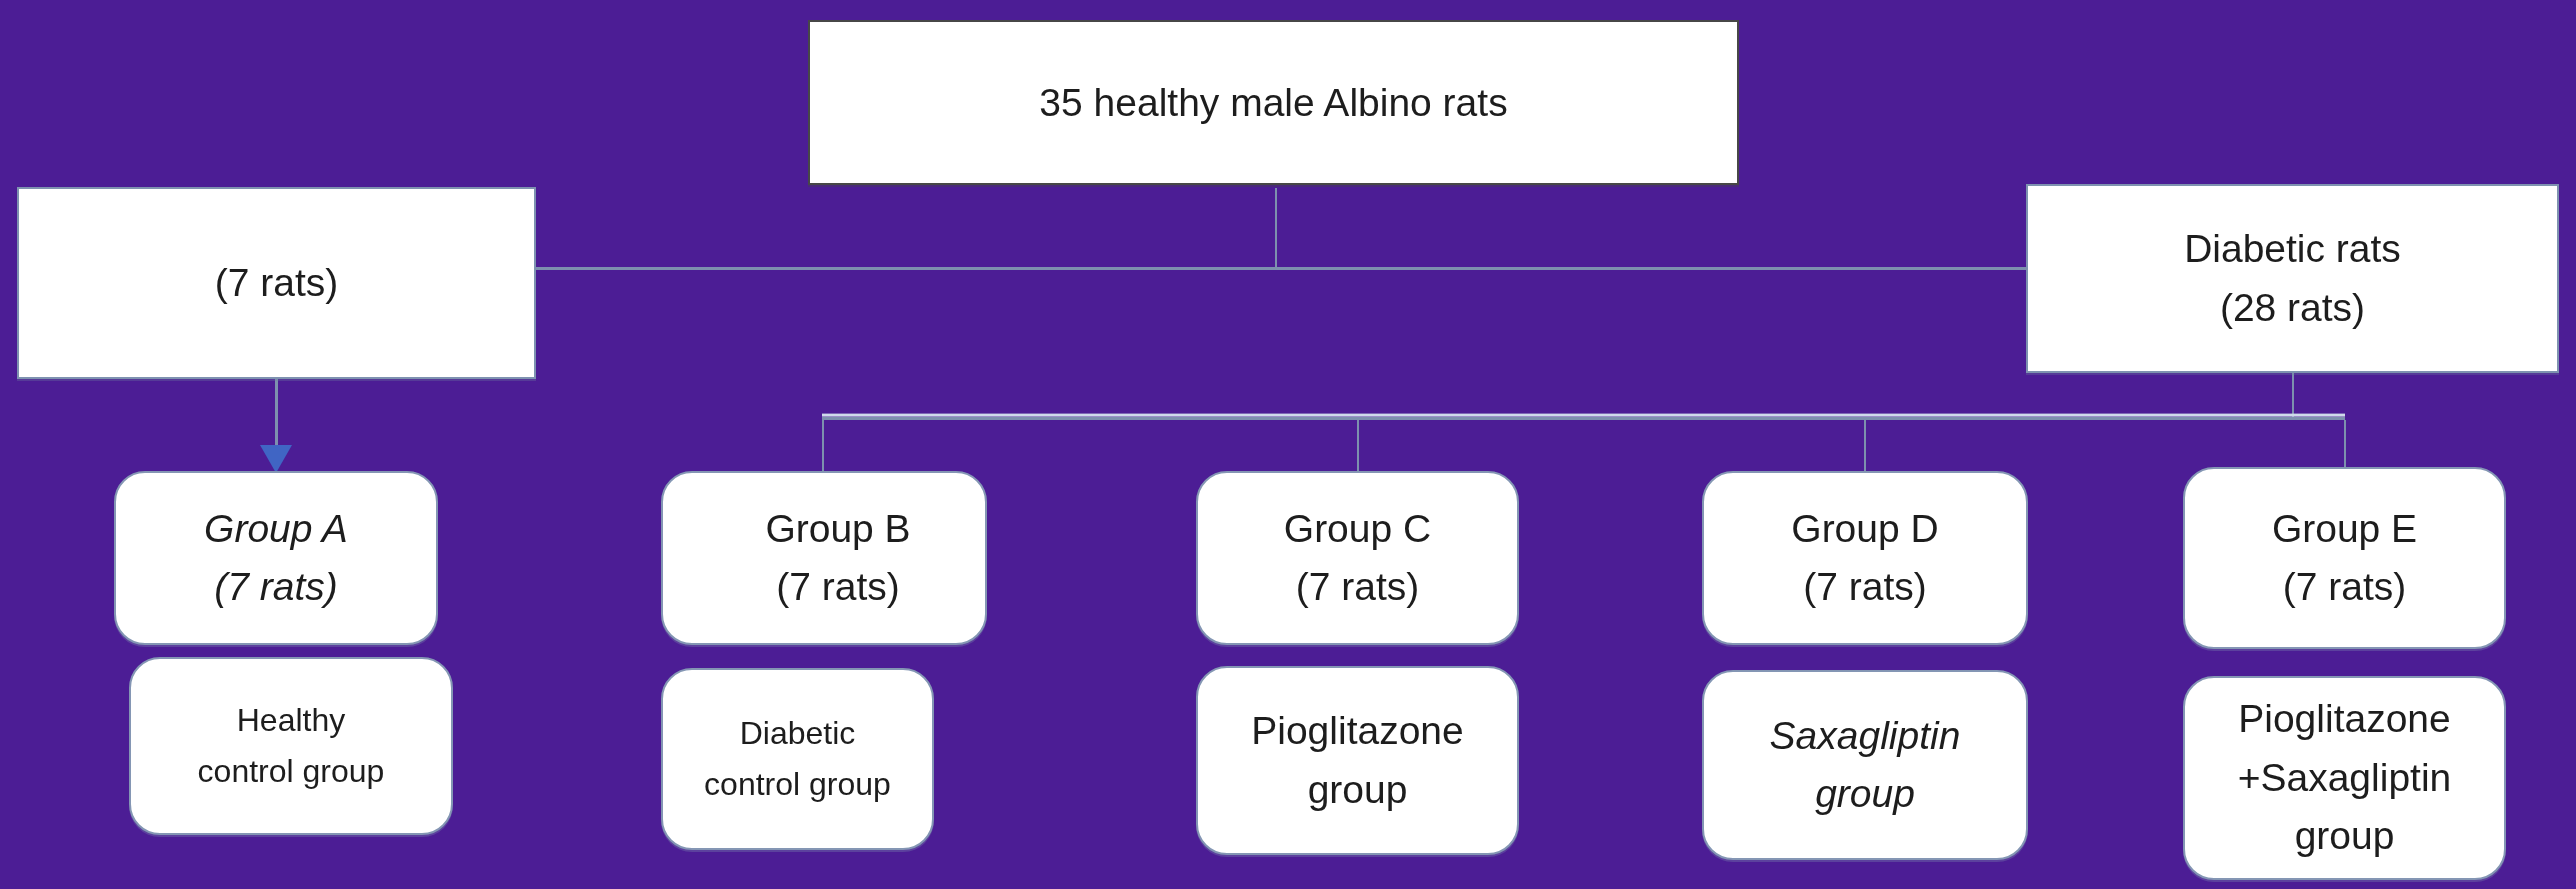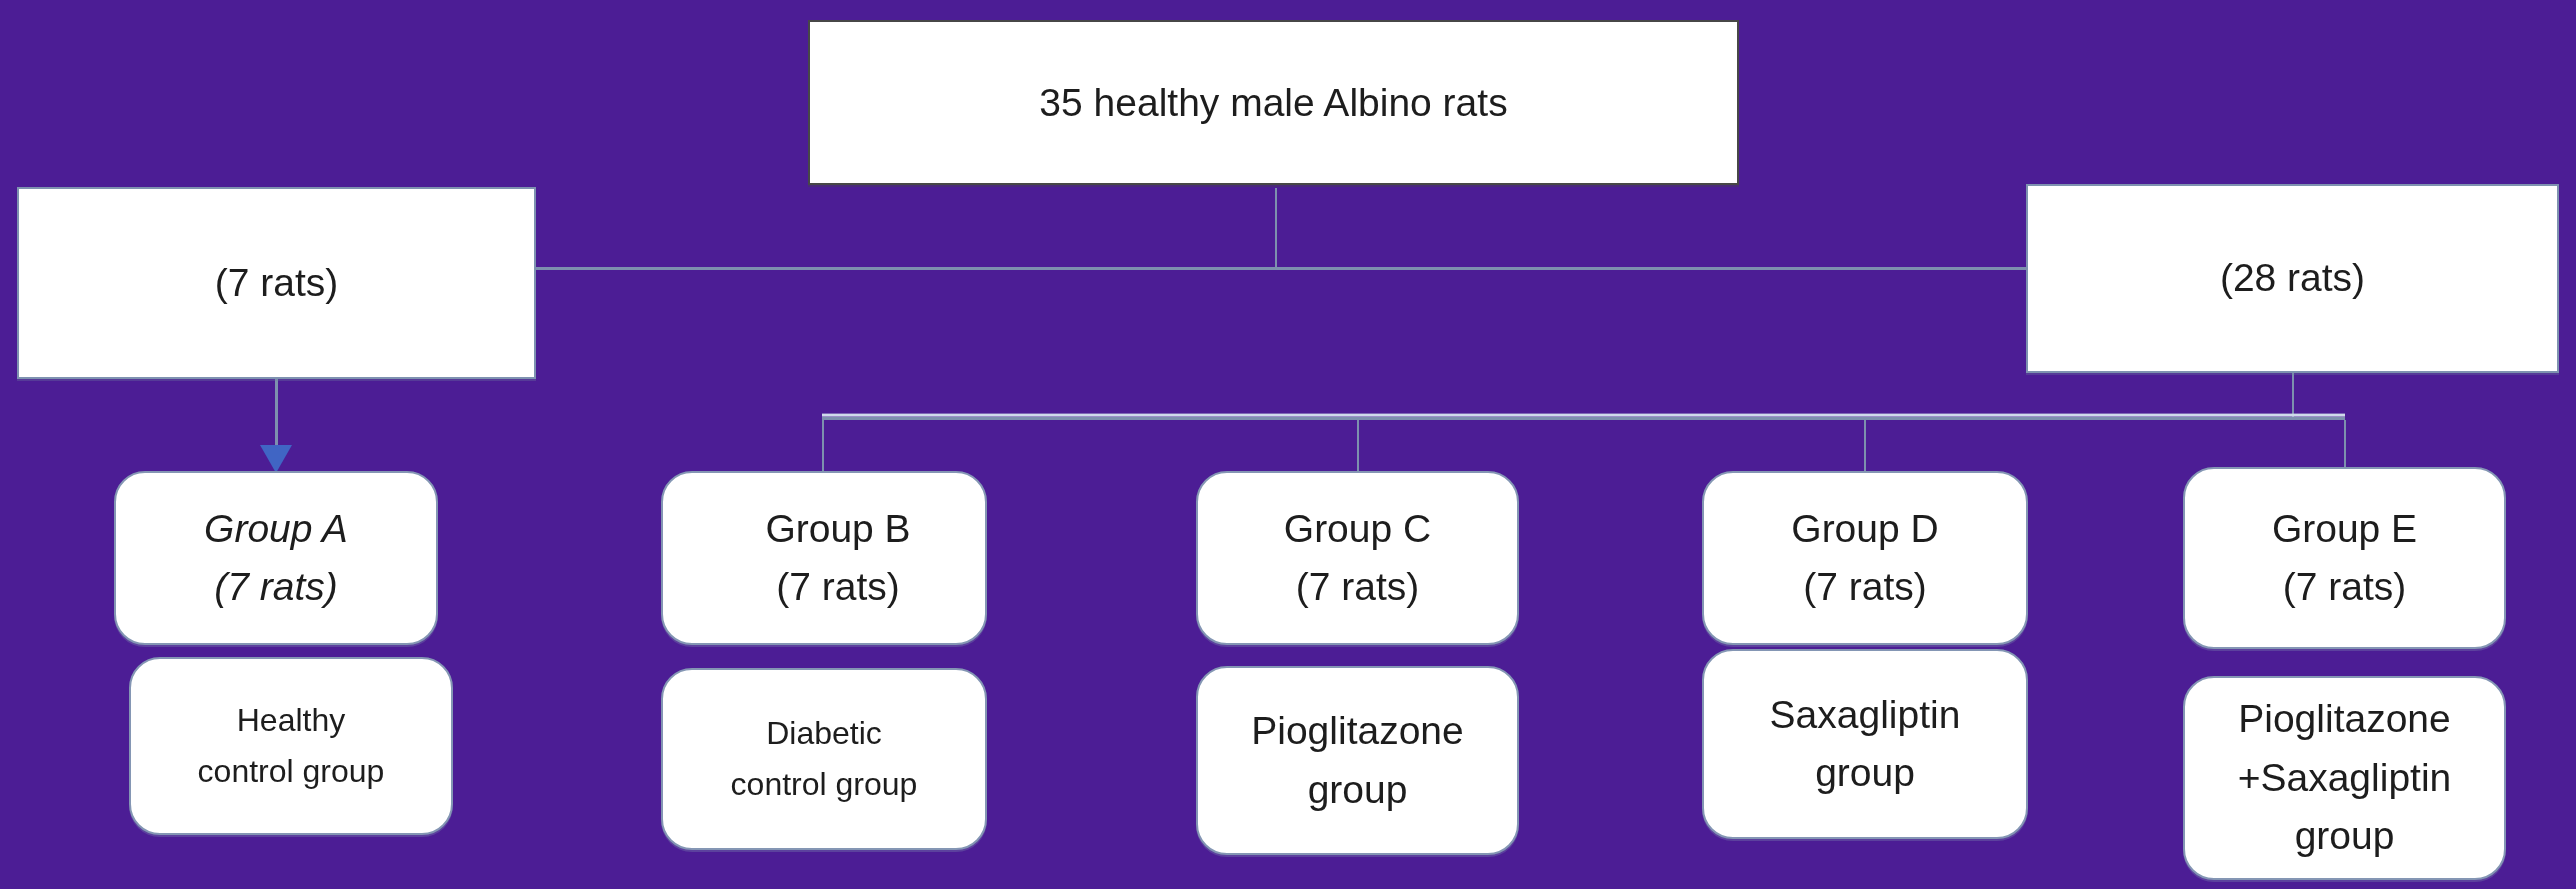--- a/index.html
+++ b/index.html
@@ -68,23 +68,23 @@
   #non-diabetic-box { left: 17px;   top: 187px; width: 519px;  height: 192px; }
   #diabetic-box     { left: 2026px; top: 184px; width: 533px;  height: 189px; }
 
   #group-a-box { left: 114px;  top: 471px; width: 324px; height: 174px; font-style: italic; }
   #group-b-box { left: 661px;  top: 471px; width: 326px; height: 174px; padding-left: 28px; }
   #group-c-box { left: 1196px; top: 471px; width: 323px; height: 174px; }
   #group-d-box { left: 1702px; top: 471px; width: 326px; height: 174px; }
   #group-e-box { left: 2183px; top: 467px; width: 323px; height: 182px; }
 
   #treatment-a-box { left: 114px;  top: 657px; width: 324px; height: 178px; margin-left: 15px; }
-  #treatment-b-box { left: 661px;  top: 668px; width: 326px; height: 182px; }
+  #treatment-b-box { left: 661px;  top: 668px; width: 273px; height: 182px; }
   #treatment-c-box { left: 1196px; top: 666px; width: 323px; height: 189px; }
-  #treatment-d-box { left: 1702px; top: 649px; width: 326px; height: 190px; }
+  #treatment-d-box { left: 1702px; top: 670px; width: 326px; height: 190px; font-style: italic; }
   #treatment-e-box { left: 2183px; top: 676px; width: 323px; height: 204px; }
 
   .txt-line { display: block; }
 </style>
 </head>
 <body>
 
 <div id="canvas">
 
   <div class="line" id="root-stem"></div>
@@ -99,20 +99,21 @@
   <div class="line" id="drop-e"></div>
 
   <div class="box rect-dark" id="root-box">
     <span class="txt-line">35 healthy male Albino rats</span>
   </div>
 
   <div class="box rect-blue" id="non-diabetic-box">
     <span class="txt-line">(7 rats)</span>
   </div>
   <div class="box rect-blue" id="diabetic-box">
+    <span class="txt-line">Diabetic rats</span>
     <span class="txt-line">(28 rats)</span>
   </div>
 
   <div class="box rounded" id="group-a-box">
     <span class="txt-line">Group A</span>
     <span class="txt-line">(7 rats)</span>
   </div>
   <div class="box rounded" id="group-b-box">
     <span class="txt-line">Group B</span>
     <span class="txt-line">(7 rats)</span>

